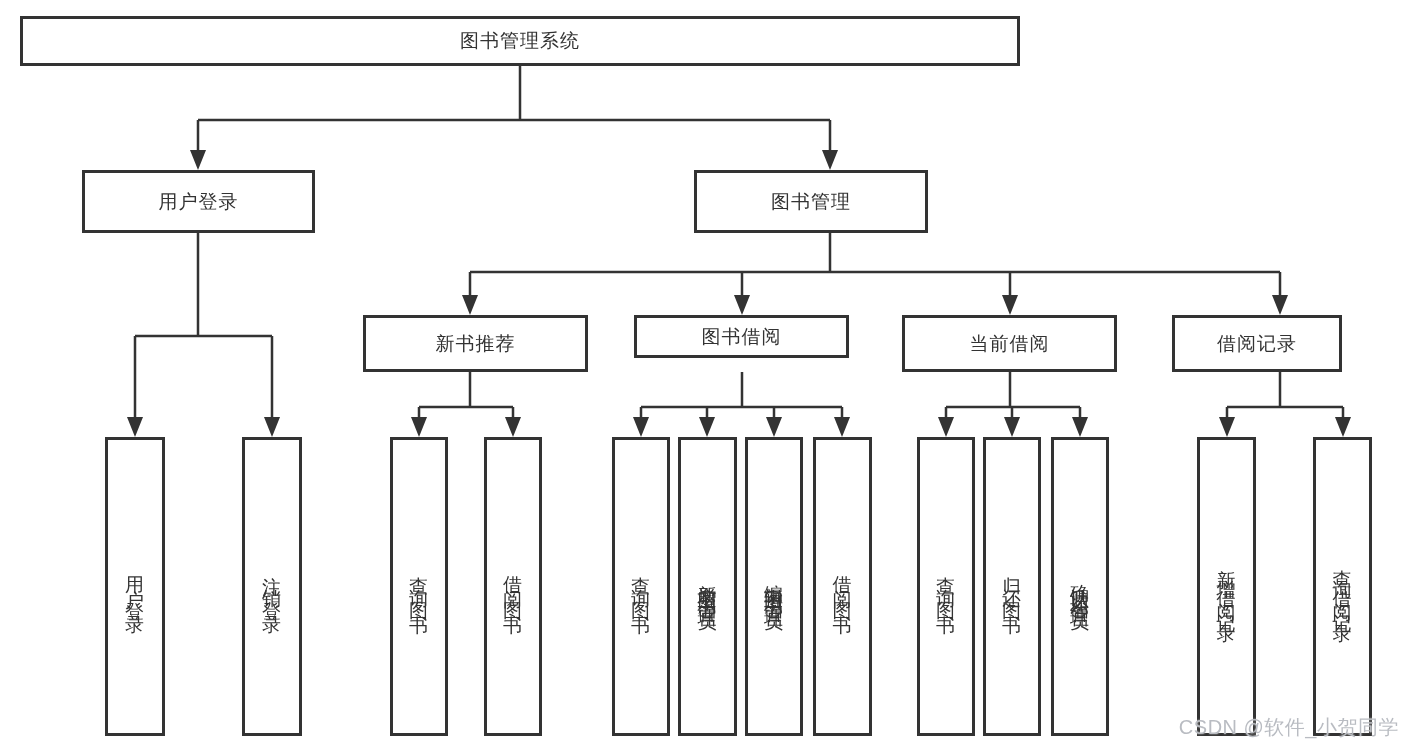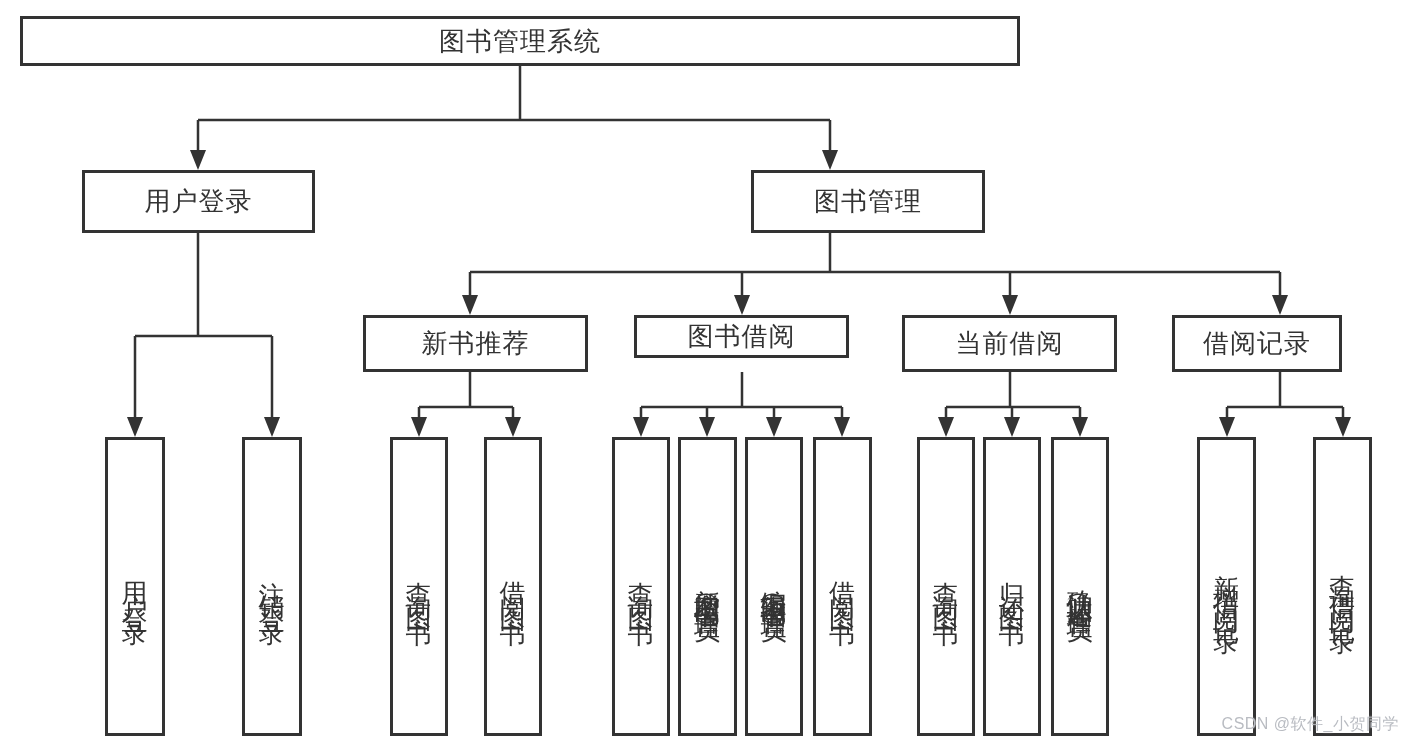--- a/index.html
+++ b/index.html
@@ -22,38 +22,38 @@
     z-index: 1;
   }
   .node {
     position: absolute;
     box-sizing: border-box;
     border: 3px solid #333333;
     background: #ffffff;
     display: flex;
     align-items: center;
     justify-content: center;
-    font-size: 26px;
+    font-size: 19px;
     color: #333333;
     z-index: 2;
     letter-spacing: 1px;
   }
   .vnode {
     writing-mode: vertical-rl;
     text-orientation: mixed;
     line-height: 1;
   }
   .v4 { letter-spacing: 13px; }
   .v6 { letter-spacing: 11px; }
   .v9 { letter-spacing: 4px;  }
   .watermark {
     position: absolute;
     top: 714px;
     right: 6px;
-    font-size: 16px;
+    font-size: 20px;
     color: #b9bcc2;
     z-index: 5;
     letter-spacing: 0.5px;
     text-shadow: 0 0 2px rgba(255,255,255,0.8);
     white-space: nowrap;
   }
 </style>
 </head>
 <body>
 
@@ -88,21 +88,21 @@
       <polygon points="1004,417 1020,417 1012,437"></polygon>
       <polygon points="1072,417 1088,417 1080,437"></polygon>
       <polygon points="1219,417 1235,417 1227,437"></polygon>
       <polygon points="1335,417 1351,417 1343,437"></polygon>
     </g>
   </svg>
 
   <div class="node" style="left:20px; top:16px; width:1000px; height:50px">图书管理系统</div>
 
   <div class="node" style="left:82px; top:170px; width:233px; height:63px">用户登录</div>
-  <div class="node" style="left:751px; top:170px; width:234px; height:63px">图书管理</div>
+  <div class="node" style="left:694px; top:170px; width:234px; height:63px">图书管理</div>
 
   <div class="node" style="left:363px; top:315px; width:225px; height:57px">新书推荐</div>
   <div class="node" style="left:634px; top:315px; width:215px; height:43px">图书借阅</div>
   <div class="node" style="left:902px; top:315px; width:215px; height:57px">当前借阅</div>
   <div class="node" style="left:1172px; top:315px; width:170px; height:57px">借阅记录</div>
 
   <div class="node vnode v4" style="left:105px; top:437px; width:60px; height:299px">用户登录</div>
   <div class="node vnode v4" style="left:242px; top:437px; width:60px; height:299px">注销登录</div>
 
   <div class="node vnode v4" style="left:390px; top:437px; width:58px; height:299px">查询图书</div>

